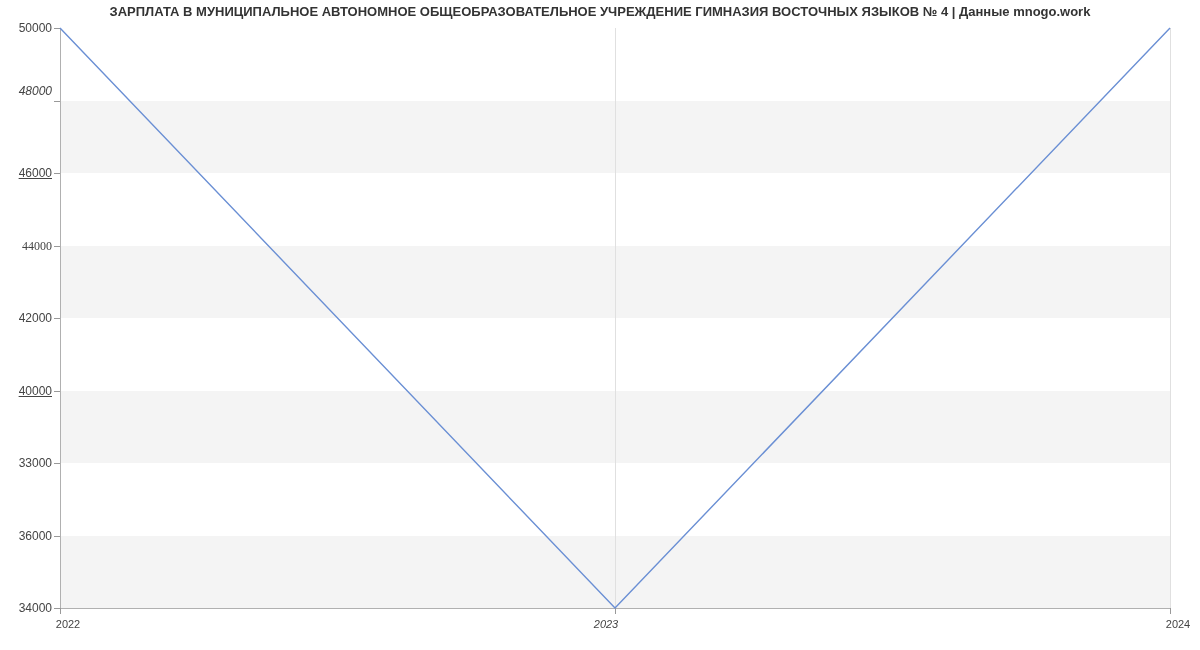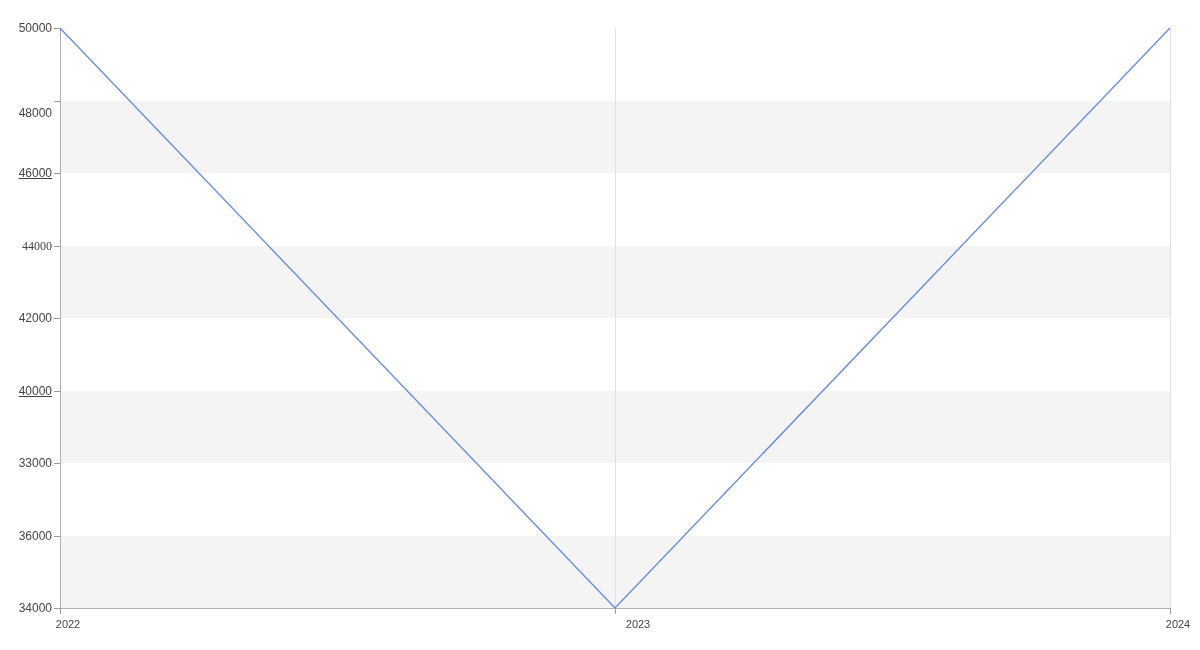--- a/index.html
+++ b/index.html
@@ -86,20 +86,21 @@
     top: 0;
     width: 100%;
     height: 100%;
     overflow: visible;
   }
 </style>
 </head>
 <body>
 
 <div class="chart-wrap">
+  <div class="title">ЗАРПЛАТА В МУНИЦИПАЛЬНОЕ АВТОНОМНОЕ ОБЩЕОБРАЗОВАТЕЛЬНОЕ УЧРЕЖДЕНИЕ ГИМНАЗИЯ ВОСТОЧНЫХ ЯЗЫКОВ № 4 | Данные mnogo.work</div>
   <div class="plot">
 
   <div class="grid-band" style="top: 507.5px; height: 72.5px;"></div>
       <div class="grid-band" style="top: 362.5px; height: 72.5px;"></div>
       <div class="grid-band" style="top: 217.5px; height: 72.5px;"></div>
       <div class="grid-band" style="top: 72.5px; height: 72.5px;"></div>
       <div class="vline" style="left: 0px;"></div>
       <div class="vline" style="left: 555px;"></div>
       <div class="vline" style="left: 1110px;"></div>
       <div class="axis-line" style="left: 0px; top: 0px; width: 1px; height: 580px;"></div>
@@ -112,26 +113,26 @@
       <div class="y-label" style="top: 435px; left: -48px; right: auto; width: 40px;">33000</div>
       <div class="y-tick" style="top: 362.5px; right: 1110px; left: -6px; width: 6px;"></div>
       <div class="y-label" style="top: 362.5px; left: -48px; right: auto; width: 40px; text-decoration: underline;">40000</div>
       <div class="y-tick" style="top: 290px; right: 1110px; left: -6px; width: 6px;"></div>
       <div class="y-label" style="top: 290px; left: -48px; right: auto; width: 40px;">42000</div>
       <div class="y-tick" style="top: 217.5px; right: 1110px; left: -6px; width: 6px;"></div>
       <div class="y-label" style="top: 217.5px; left: -48px; right: auto; width: 40px; font-family: Liberation Serif, serif;">44000</div>
       <div class="y-tick" style="top: 145px; right: 1110px; left: -6px; width: 6px;"></div>
       <div class="y-label" style="top: 145px; left: -48px; right: auto; width: 40px; text-decoration: underline;">46000</div>
       <div class="y-tick" style="top: 72.5px; right: 1110px; left: -6px; width: 6px;"></div>
-      <div class="y-label" style="top: 85px; left: -48px; right: auto; width: 40px;">48000</div>
+      <div class="y-label" style="top: 63px; left: -48px; right: auto; width: 40px; font-style: italic;">48000</div>
       <div class="y-tick" style="top: 0px; right: 1110px; left: -6px; width: 6px;"></div>
       <div class="y-label" style="top: 0px; left: -48px; right: auto; width: 40px;">50000</div>
       <div class="x-tick" style="left: 0px;"></div>
       <div class="x-label" style="left: 0px;">2022</div>
       <div class="x-tick" style="left: 555px;"></div>
-      <div class="x-label" style="left: 570px;">2023</div>
+      <div class="x-label" style="left: 538px; font-style: italic;">2023</div>
       <div class="x-tick" style="left: 1110px;"></div>
       <div class="x-label" style="left: 1110px;">2024</div>
       <svg class="line" viewBox="0 0 1110 580" preserveAspectRatio="none">
         <polyline points="0,0 555,580 1110,0" fill="none" stroke="#6a8fd4" stroke-width="1.4"></polyline>
       </svg>
     </div>
 </div>
 
 </body></html>

